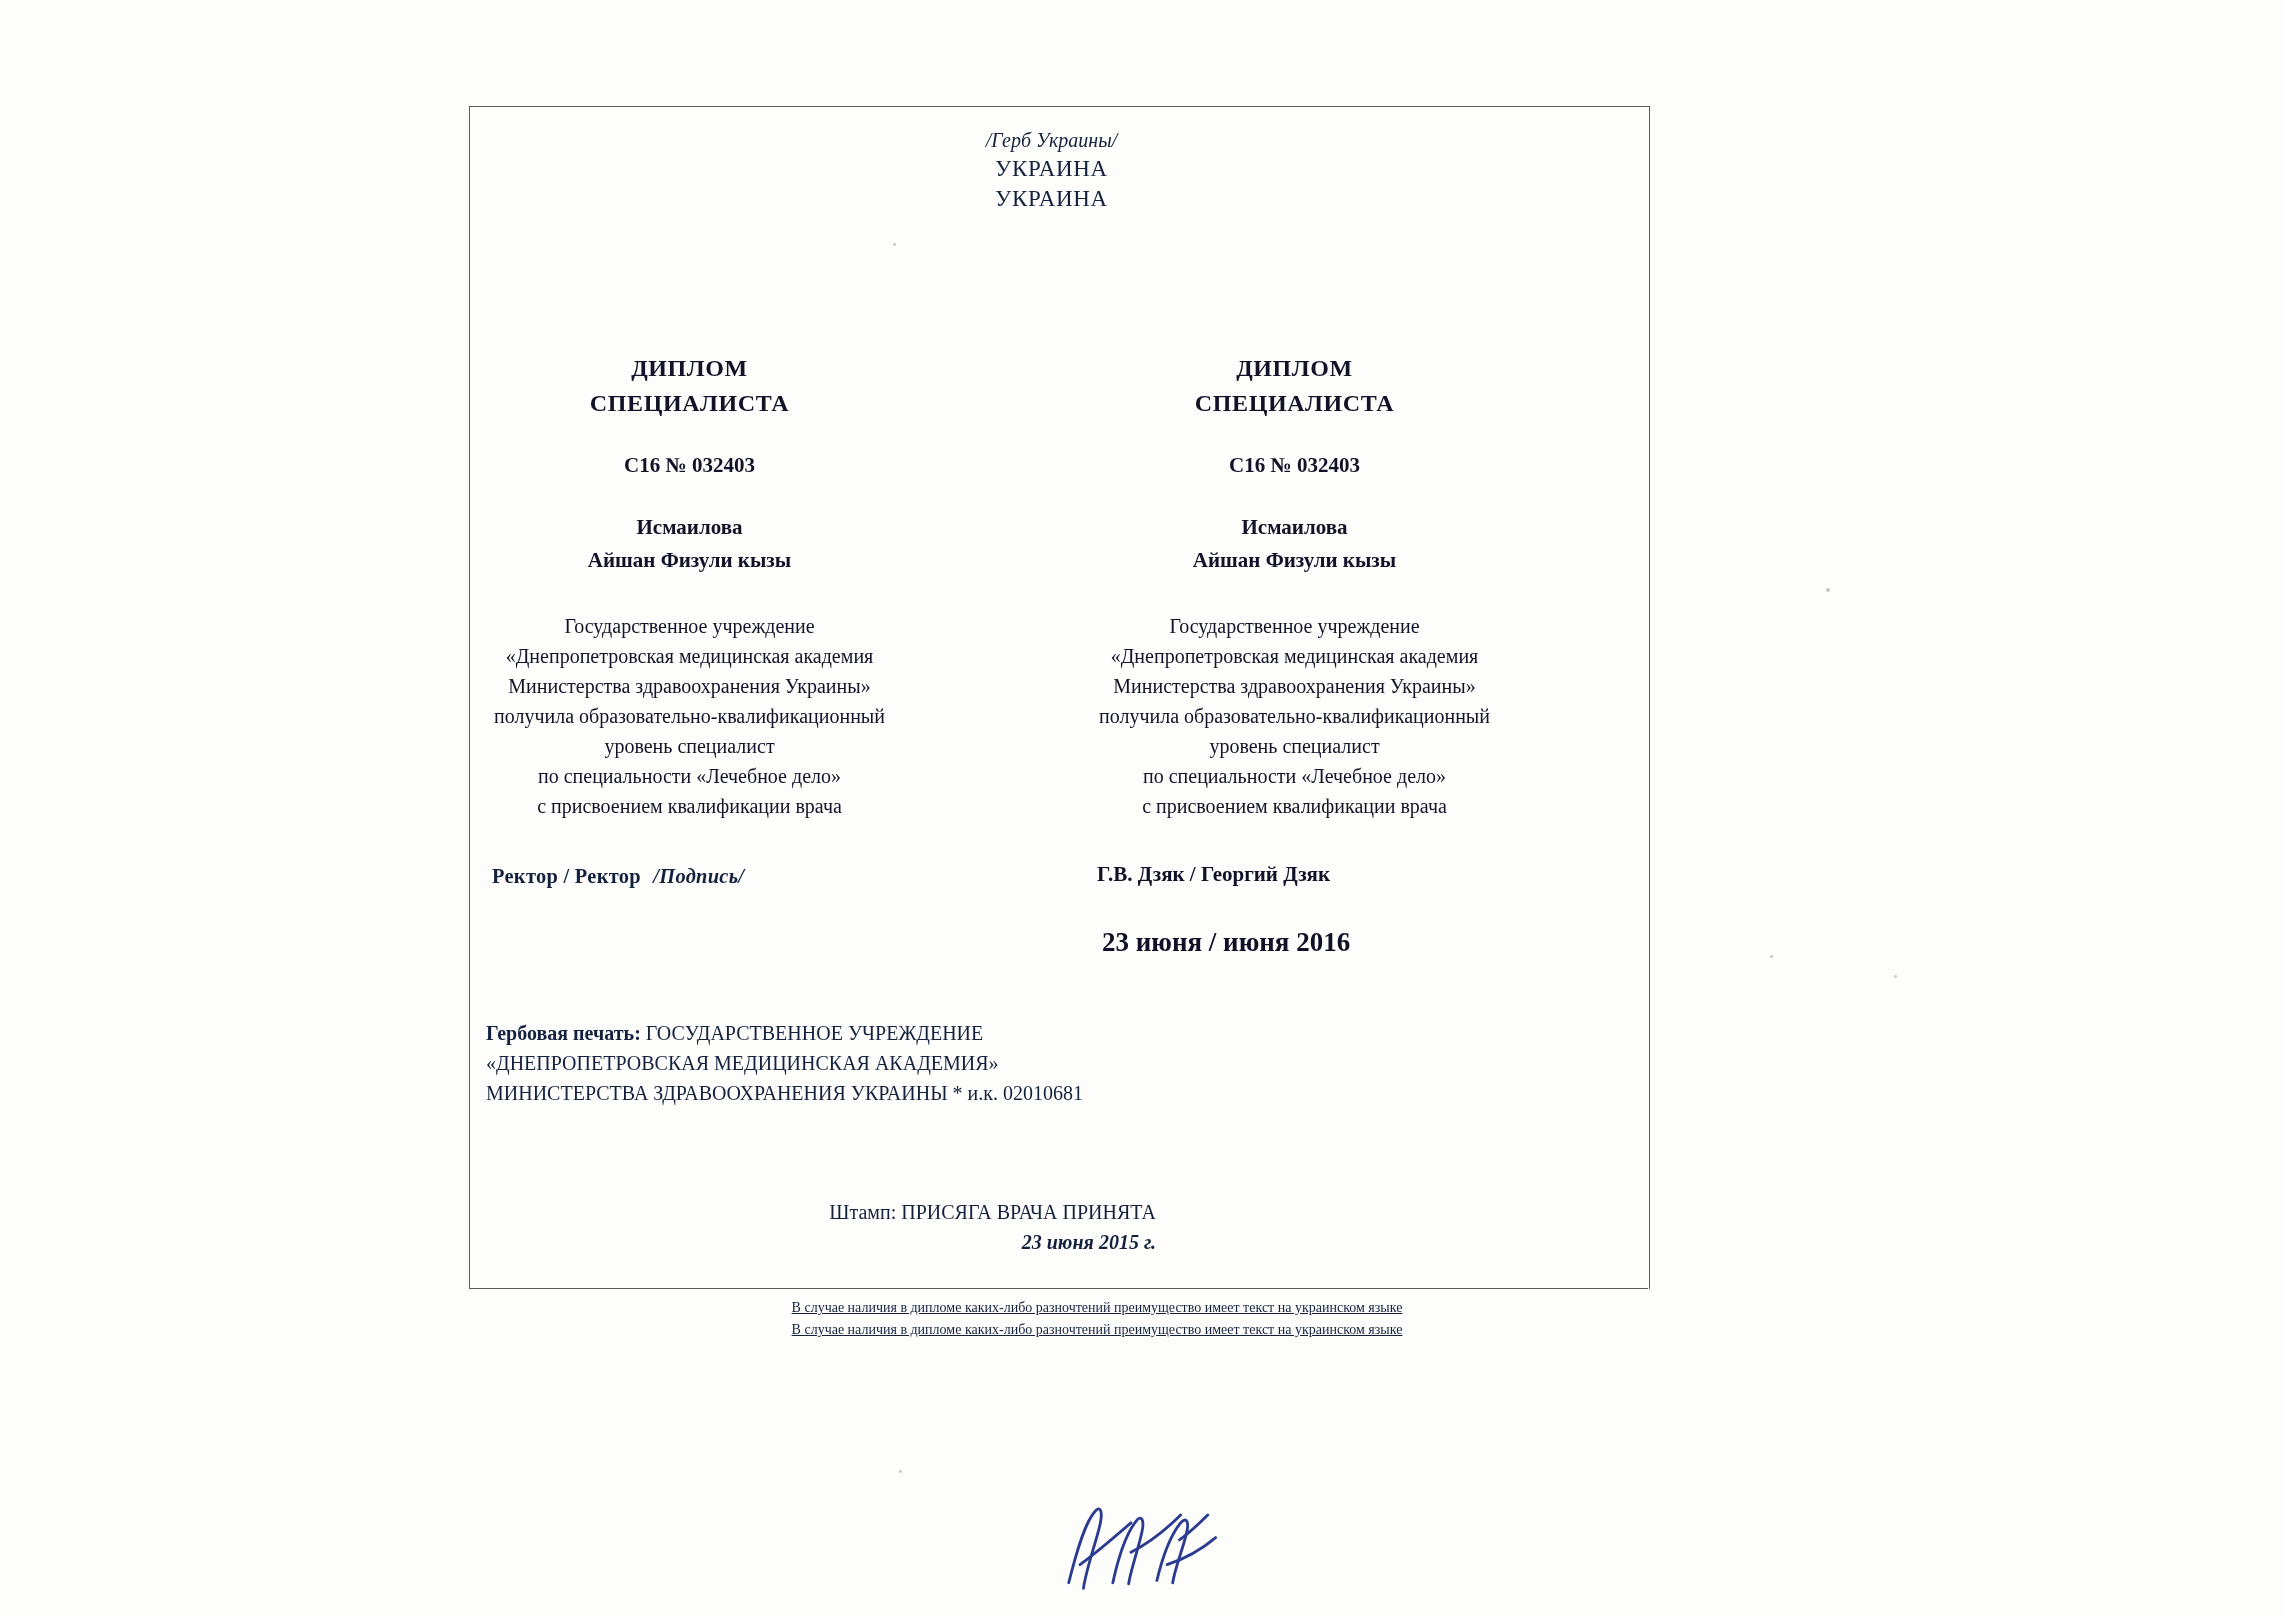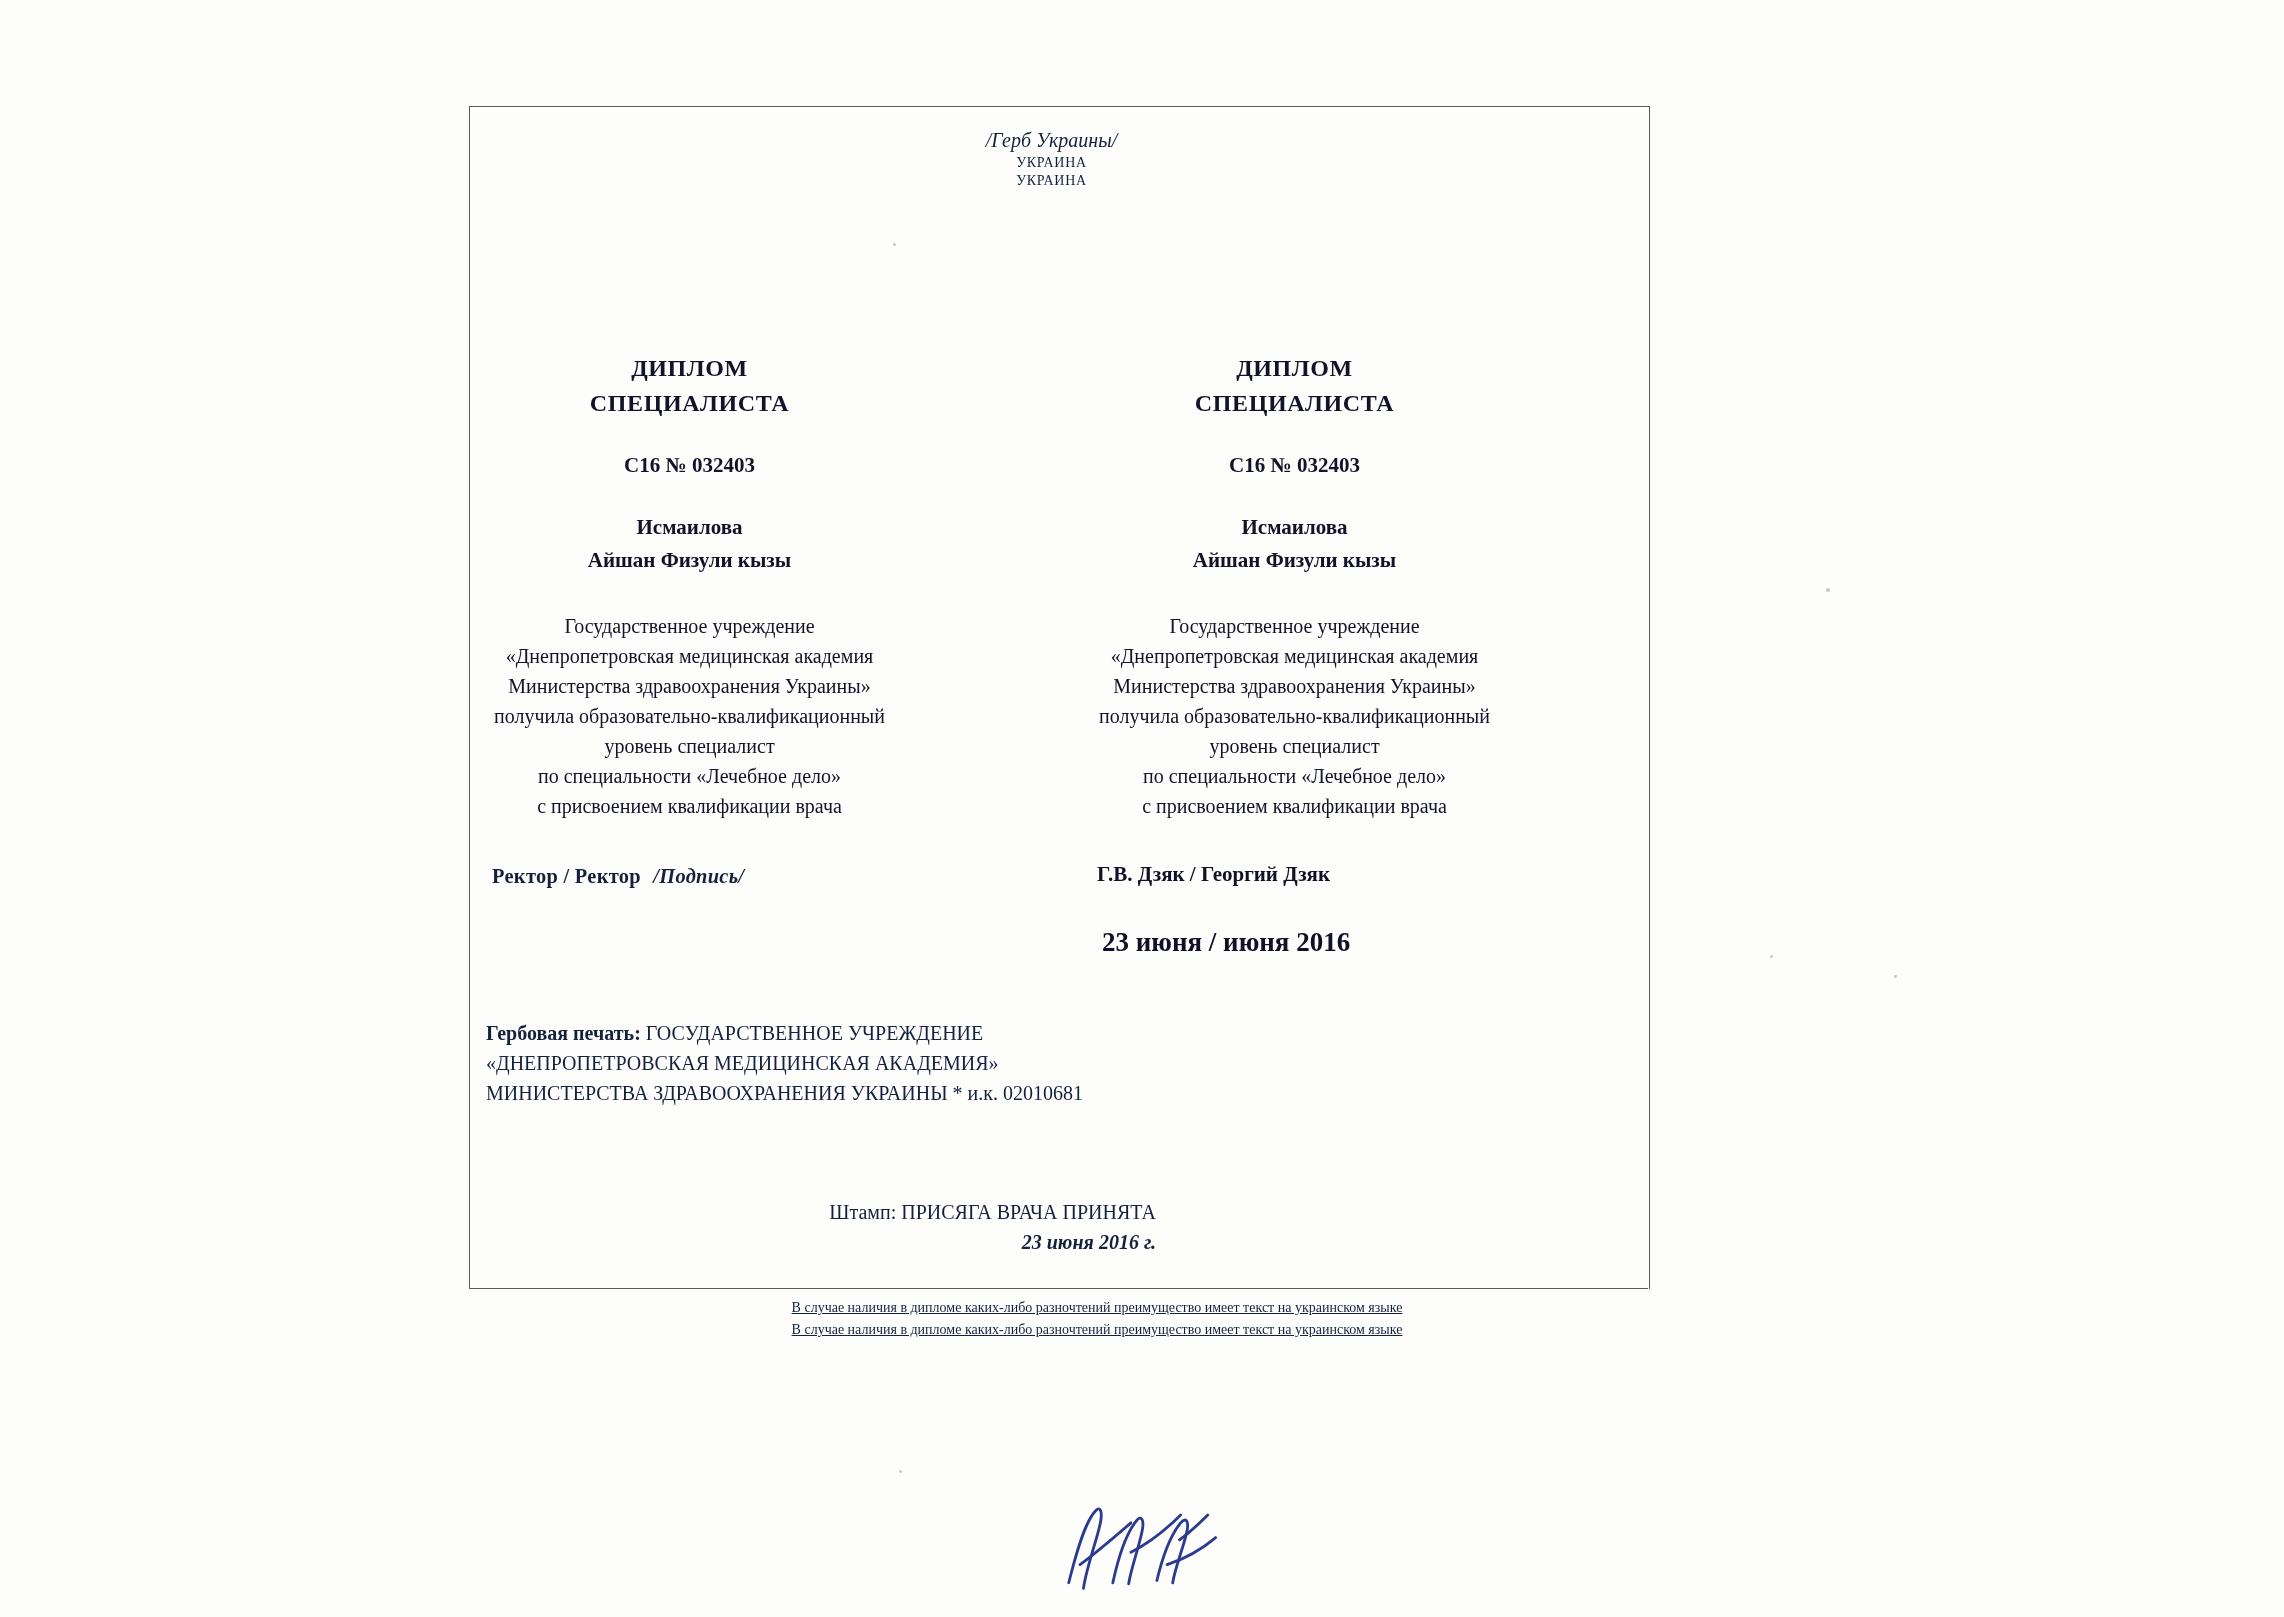--- a/index.html
+++ b/index.html
@@ -69,21 +69,21 @@
     width: 565px;
     text-align: center;
   }
   .emblem-line-italic {
     font-style: italic;
     font-size: 20px;
     line-height: 1.35;
     color: #14213d;
   }
   .emblem-line {
-    font-size: 14px;
+    font-size: 23px;
     line-height: 1.32;
     color: #14213d;
     letter-spacing: 0.7px;
   }
 
   
   .col {
     position: absolute;
     top: 351px;
     width: 475px;
@@ -270,21 +270,21 @@
 
   <div class="rector-right">Г.В. Дзяк / Георгий Дзяк</div>
   <div class="date-right">23 июня / июня 2016</div>
 
   <div class="stamp-block">
     <b>Гербовая печать:</b><span> ГОСУДАРСТВЕННОЕ УЧРЕЖДЕНИЕ «ДНЕПРОПЕТРОВСКАЯ МЕДИЦИНСКАЯ АКАДЕМИЯ» МИНИСТЕРСТВА ЗДРАВООХРАНЕНИЯ УКРАИНЫ * и.к. 02010681</span>
   </div>
 
   <div class="stamp2">
     <span>Штамп:</span><span> ПРИСЯГА ВРАЧА ПРИНЯТА</span>
-    <span class="stamp2-date">23 июня 2016 г.</span>
+    <span class="stamp2-date">23 июня 2015 г.</span>
   </div>
 
   <div class="footnotes">
     <div>В случае наличия в дипломе каких-либо разночтений преимущество имеет текст на украинском языке</div>
     <div>В случае наличия в дипломе каких-либо разночтений преимущество имеет текст на украинском языке</div>
   </div>
 
 
   <svg class="signature-svg" viewBox="0 0 380 200" xmlns="http://www.w3.org/2000/svg">
     <g fill="none" stroke="#2b3b90" stroke-width="5" stroke-linecap="round">

